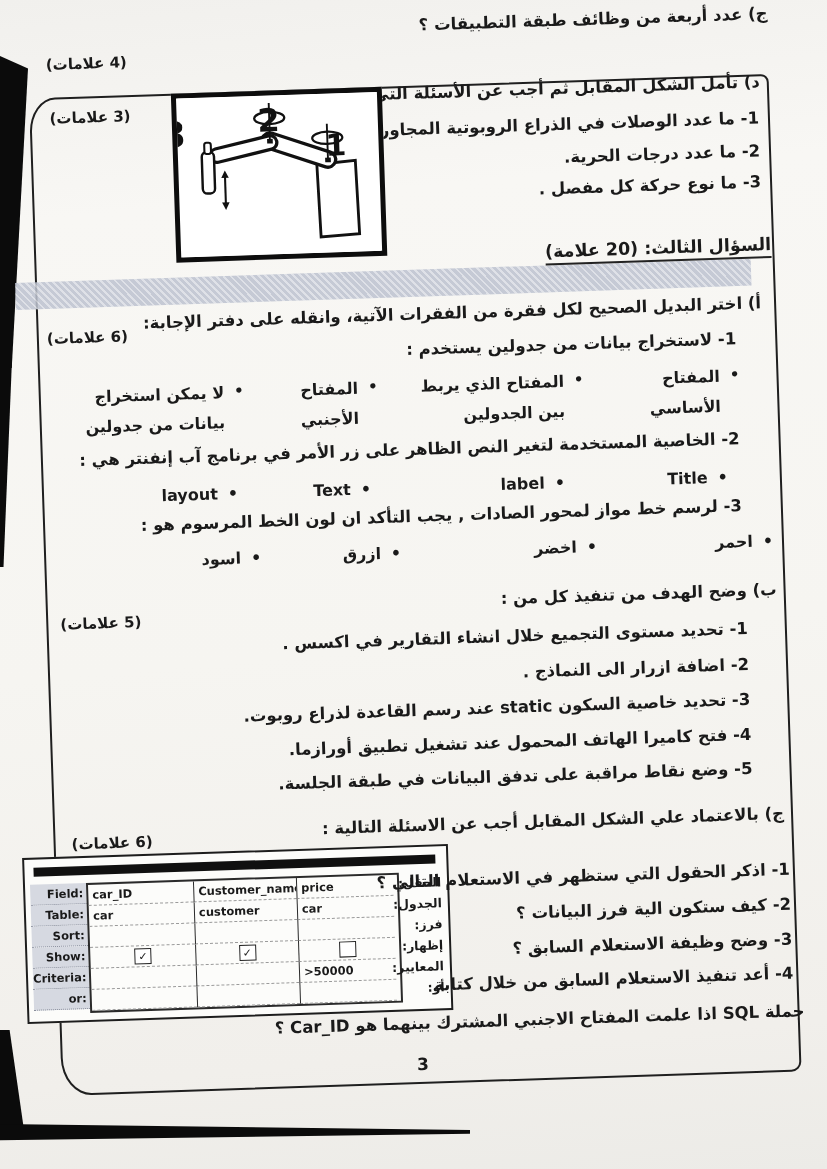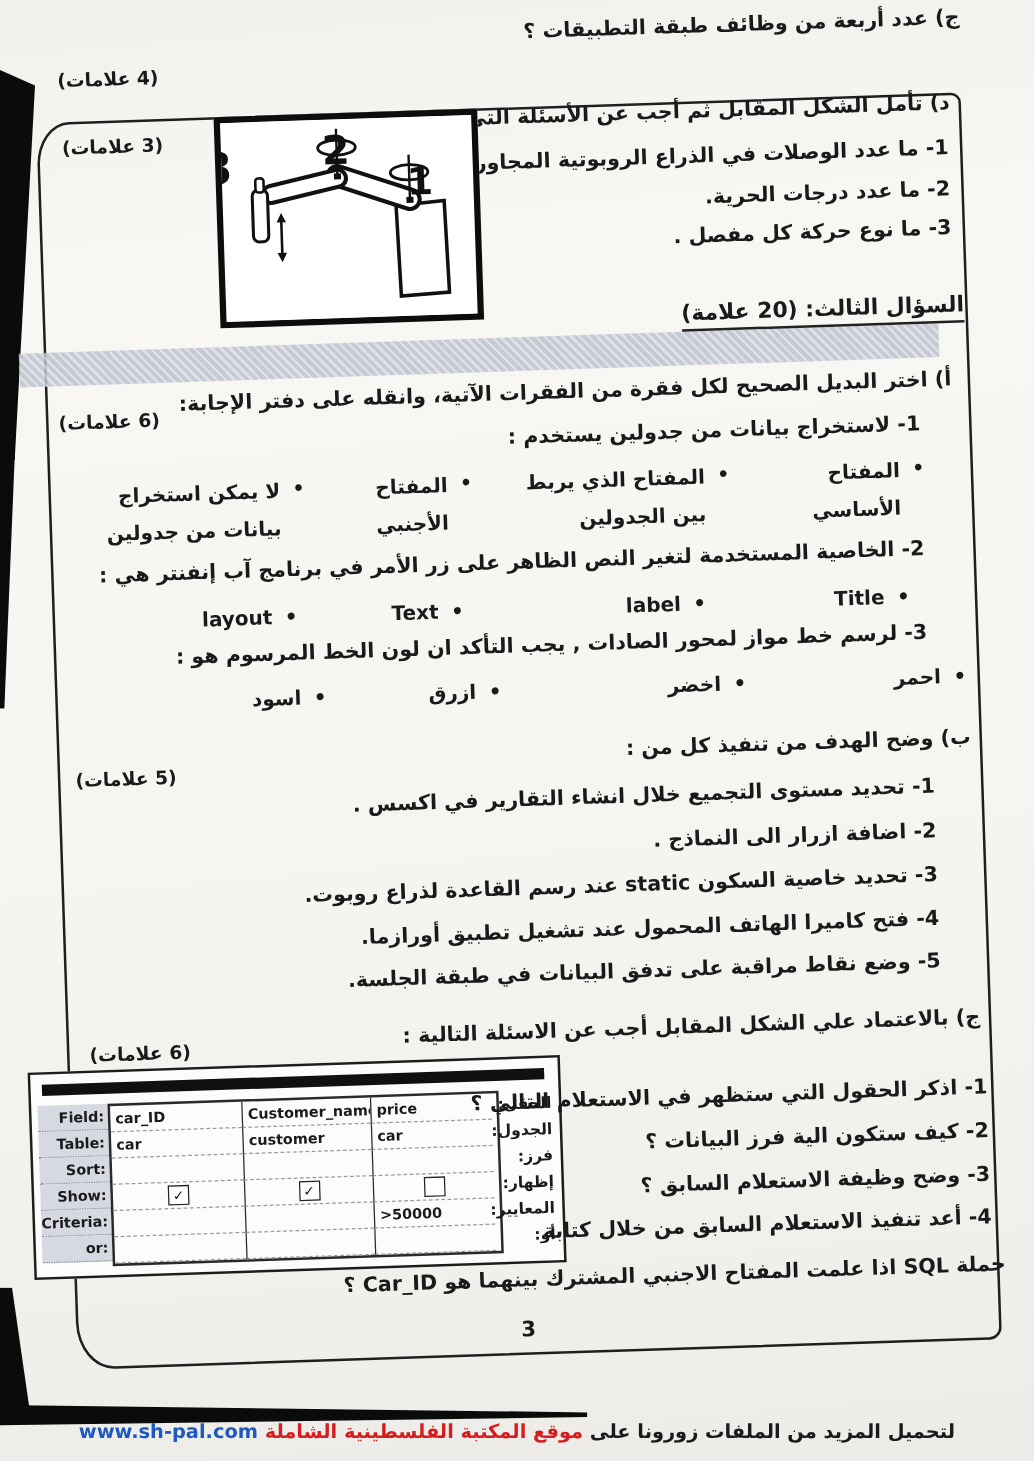--- a/index.html
+++ b/index.html
@@ -238,18 +238,13 @@
 
     <div class="t" style="top:872px;right:46px;">1- اذكر الحقول التي ستظهر في الاستعلام التالي ؟</div>
     <div class="t" style="top:907px;right:46px;">2- كيف ستكون الية  فرز البيانات  ؟</div>
     <div class="t" style="top:942px;right:46px;">3- وضح وظيفة الاستعلام السابق ؟</div>
     <div class="t" style="top:976px;right:46px;">4- أعد تنفيذ الاستعلام السابق من خلال كتابة</div>
     <div class="t" style="top:1014px;right:36px;">جملة  SQL  اذا علمت المفتاح الاجنبي المشترك بينهما هو Car_ID ؟</div>
 
     <div class="pagenum" style="top:1054px;left:402px;">3</div>
   </div>
 
-  <div class="footer">
-    <span>لتحميل المزيد من الملفات زورونا على</span>
-    <span class="f-red">موقع المكتبة الفلسطينية الشاملة</span>
-    <span class="f-blue">www.sh-pal.com</span>
-  </div>
 </div>
 
 </body></html>

